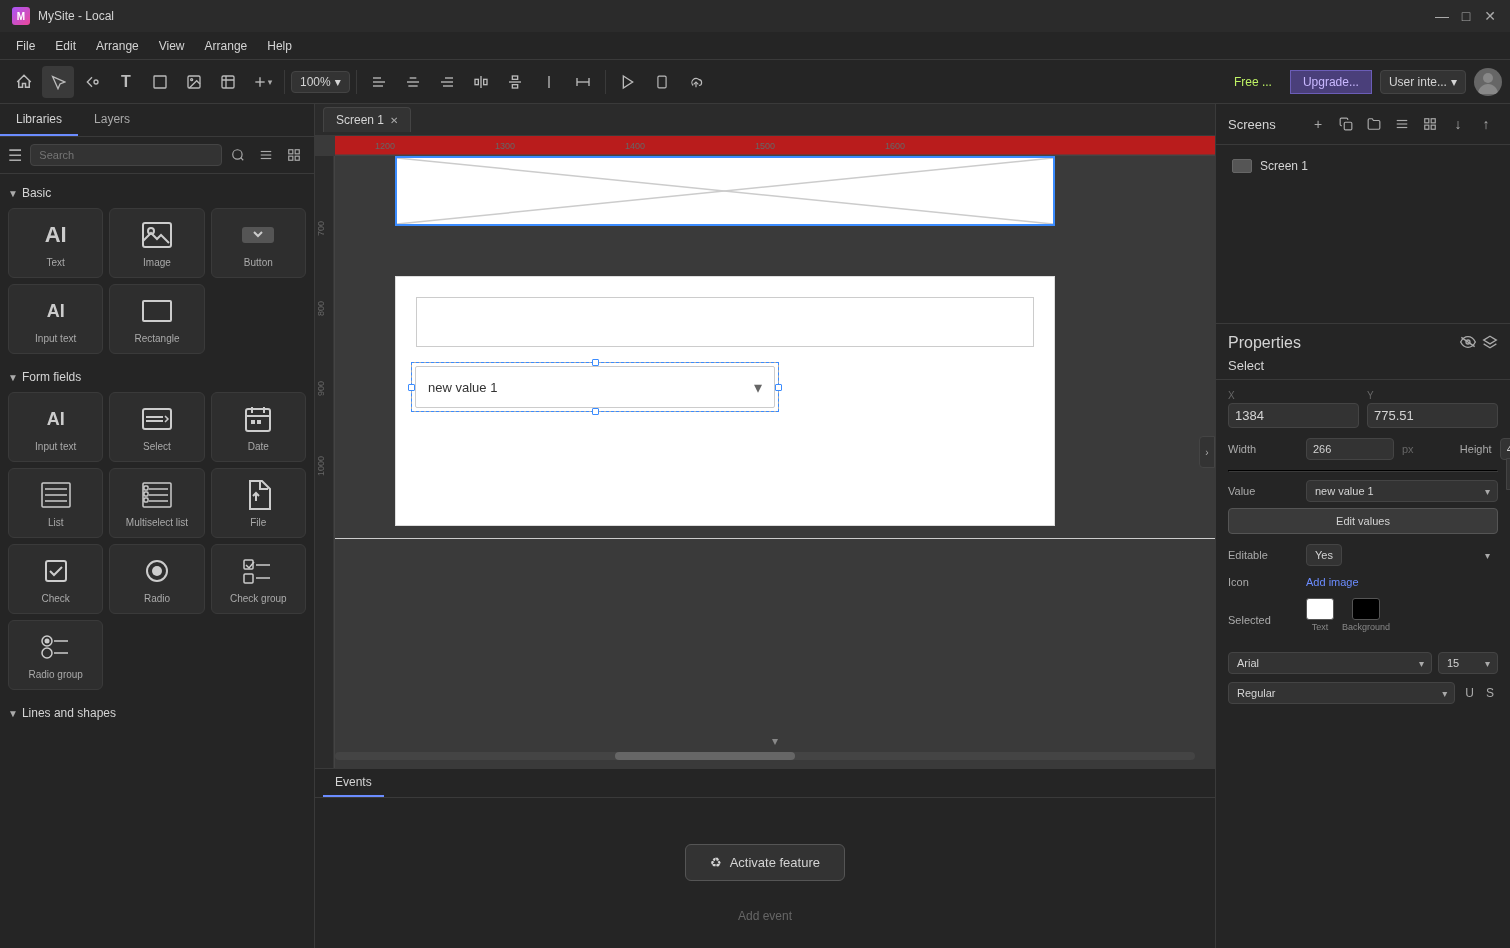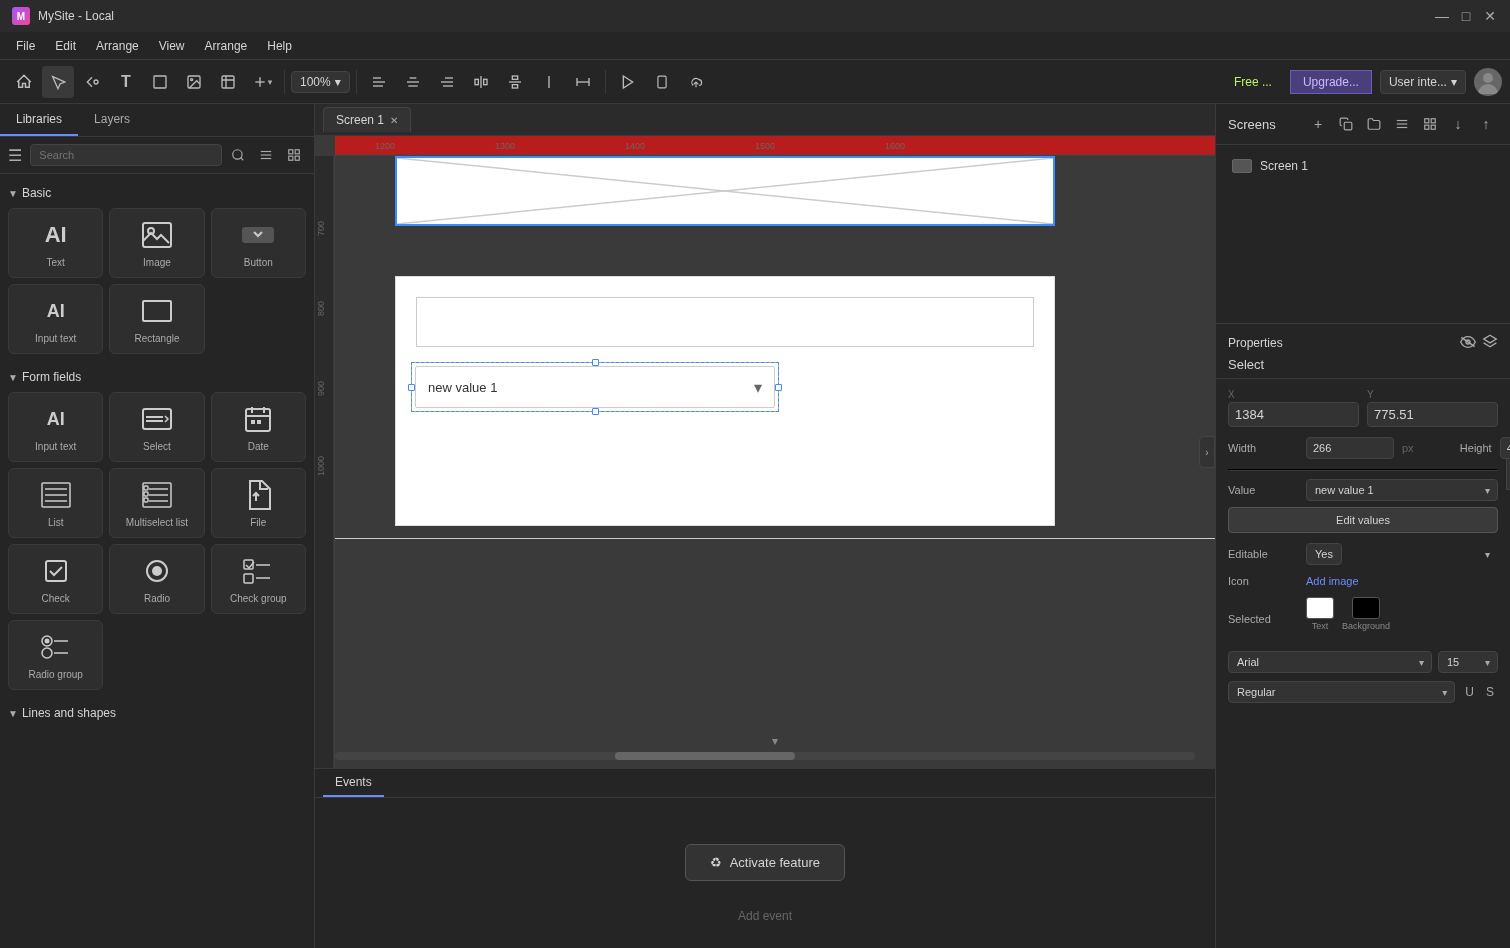--- a/index.html
+++ b/index.html
@@ -87,21 +87,21 @@
     .screens-actions { display: flex; gap: 4px; }
     .screen-action-btn { width: 24px; height: 24px; background: transparent; border: none; color: #aaa; cursor: pointer; display: flex; align-items: center; justify-content: center; font-size: 14px; border-radius: 3px; }
     .screens-list { padding: 8px; }
     .screen-item { display: flex; align-items: center; gap: 8px; padding: 6px 8px; border-radius: 4px; cursor: pointer; }
     .screen-thumb { width: 20px; height: 14px; background: #555; border-radius: 2px; border: 1px solid #666; }
     .screen-name { font-size: 12px; color: #d4d4d4; }
 
     
     .properties-panel { flex: 1; display: flex; flex-direction: column; overflow: hidden; }
     .properties-header { padding: 10px 12px 6px; border-bottom: 1px solid #3a3a3a; }
-    .properties-title { font-size: 12px; color: #d4d4d4; font-weight: 500; }
+    .properties-title { font-size: 16px; color: #d4d4d4; font-weight: 500; }
 
     .properties-content { flex: 1; overflow-y: auto; padding: 10px 12px; }
     .properties-content::-webkit-scrollbar { width: 6px; }
     .properties-content::-webkit-scrollbar-track { background: #252525; }
     .properties-content::-webkit-scrollbar-thumb { background: #555; border-radius: 3px; }
 
     .prop-row { display: flex; align-items: center; margin-bottom: 10px; gap: 8px; }
     .prop-label { width: 70px; font-size: 11px; color: #aaa; flex-shrink: 0; }
     .prop-input-sm { width: 88px; background: #333; border: 1px solid #444; border-radius: 4px; padding: 4px 6px; color: #d4d4d4; font-size: 11px; outline: none; }
     .prop-unit { font-size: 11px; color: #666; }

